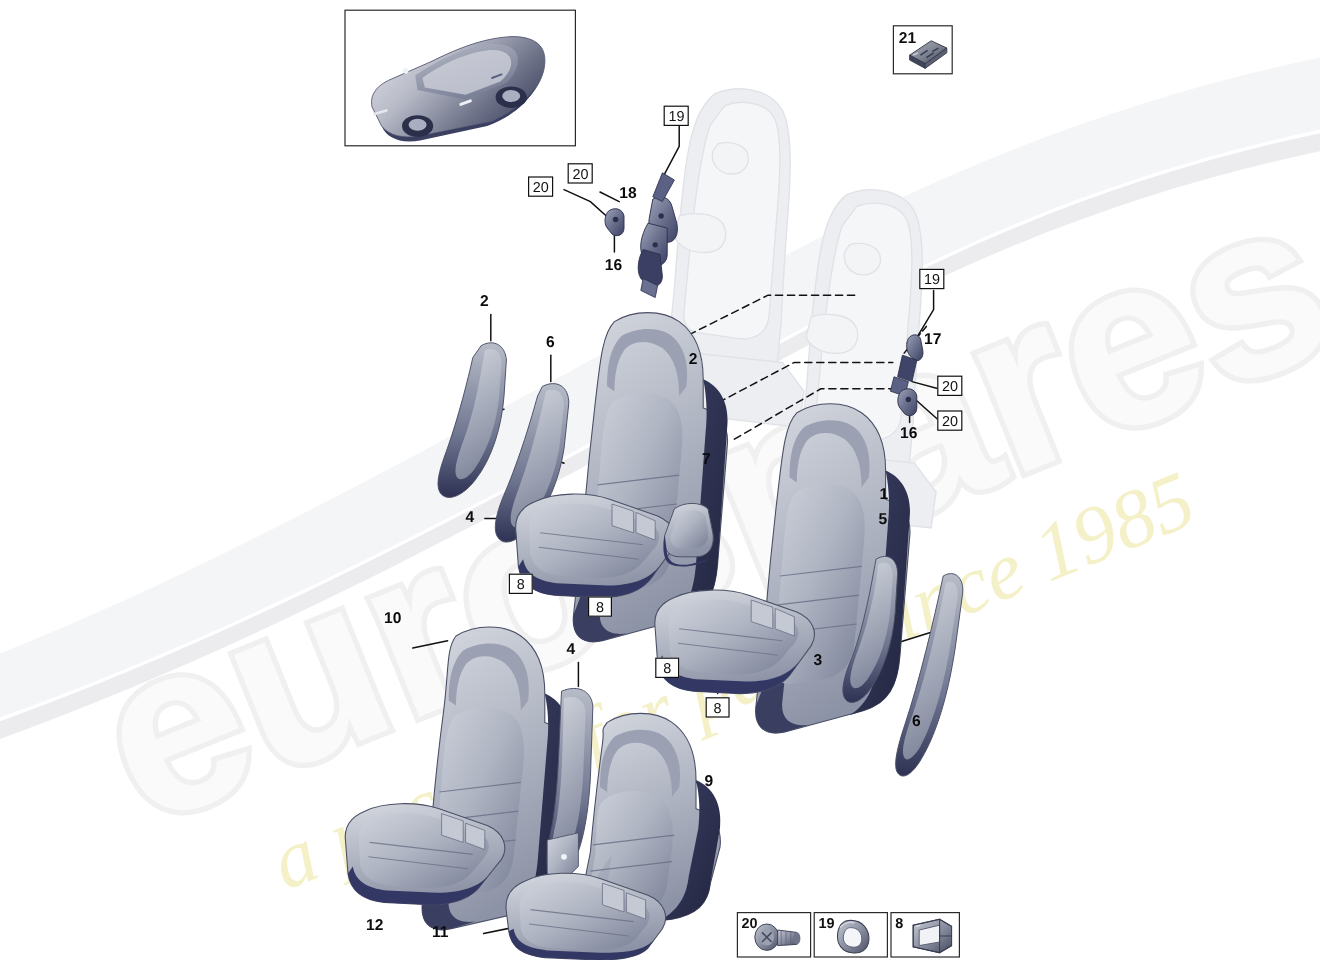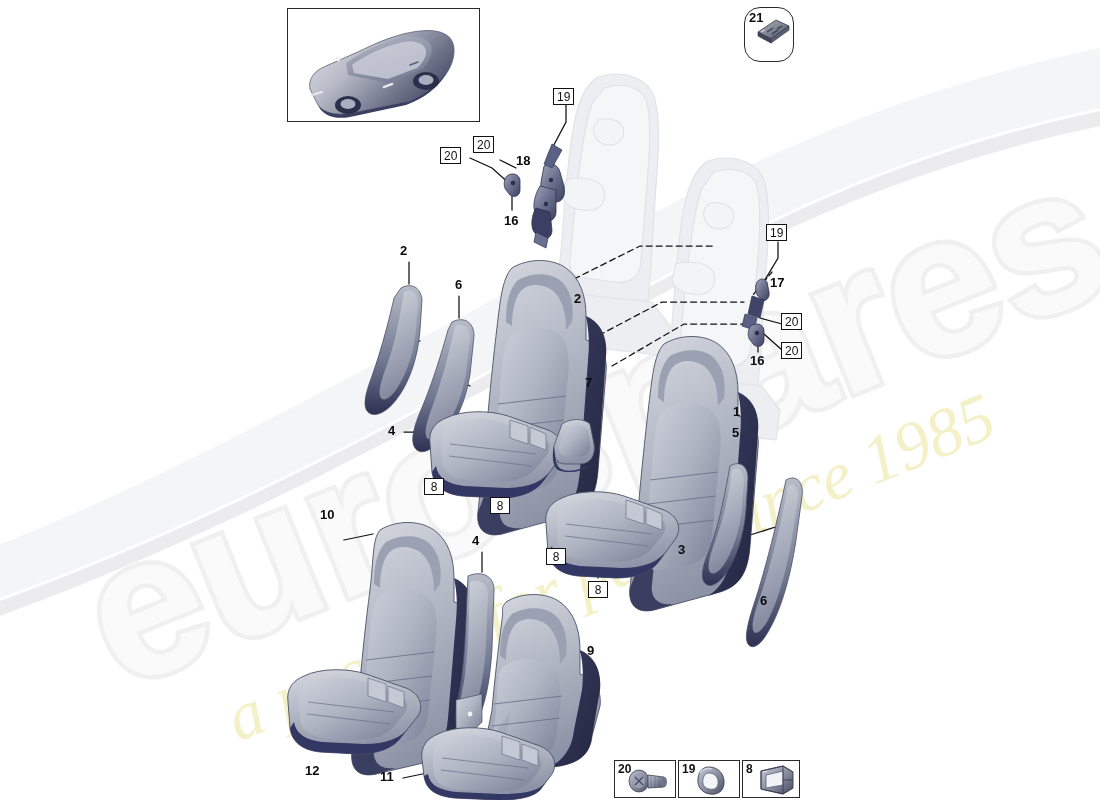--- a/index.html
+++ b/index.html
@@ -490,21 +490,21 @@
       <ellipse cx="138" cy="72" rx="13" ry="9" fill="#2b2f4a"></ellipse>
       <ellipse cx="138" cy="71" rx="7.5" ry="5" fill="#a9aec0"></ellipse>
 
       <circle cx="50" cy="50" r="2.4" fill="#f0f1f5"></circle>
       <path d="M96,78 L104,75" stroke="#eef0f4" stroke-width="2.4" stroke-linecap="round"></path>
       <path d="M24,86 L34,83" stroke="#e6e8ee" stroke-width="2.2" stroke-linecap="round"></path>
       <path d="M122,56 L130,53" stroke="#5b6080" stroke-width="1.6" stroke-linecap="round"></path>
     </svg>
   </div>
 
-  <div class="inset" style="left:744px;top:7px;width:50px;height:55px;border-radius:16px;">
+  <div class="inset" style="left:744px;top:21px;width:50px;height:41px;">
     <span class="inset-num">21</span>
     <svg viewBox="0 0 50 41" width="50" height="41">
       <defs>
         <linearGradient id="modG" x1="0" y1="0" x2="1" y2="1">
           <stop offset="0%" stop-color="#b0b4be"></stop>
           <stop offset="55%" stop-color="#7b8090"></stop>
           <stop offset="100%" stop-color="#3e4254"></stop>
         </linearGradient>
       </defs>
       <path d="M13,24 L31,12 L44,18 L26,31 Z" fill="url(#modG)" stroke="#3a3d4c" stroke-width="0.8"></path>
@@ -586,21 +586,21 @@
   <div class="numlabel" style="left:388px;top:424px;">4</div>
   <div class="numlabel" style="left:585px;top:376px;">7</div>
   <div class="numlabel" style="left:733px;top:405px;">1</div>
   <div class="numlabel" style="left:732px;top:426px;">5</div>
   <div class="numlabel" style="left:678px;top:543px;">3</div>
   <div class="numlabel" style="left:760px;top:594px;">6</div>
   <div class="numlabel" style="left:320px;top:508px;">10</div>
   <div class="numlabel" style="left:472px;top:534px;">4</div>
   <div class="numlabel" style="left:587px;top:644px;">9</div>
   <div class="numlabel" style="left:305px;top:764px;">12</div>
-  <div class="numlabel" style="left:380px;top:770px;">11</div>
+  <div class="numlabel" style="left:360px;top:770px;">11</div>
   <div class="numlabel" style="left:516px;top:154px;">18</div>
   <div class="numlabel" style="left:504px;top:214px;">16</div>
   <div class="numlabel" style="left:750px;top:354px;">16</div>
   <div class="numlabel" style="left:770px;top:276px;text-align:right;">17</div>
 
   <div class="boxlabel" style="left:553px;top:88px;">19</div>
   <div class="boxlabel" style="left:473px;top:136px;">20</div>
   <div class="boxlabel" style="left:440px;top:147px;">20</div>
   <div class="boxlabel" style="left:766px;top:224px;">19</div>
   <div class="boxlabel" style="left:781px;top:313px;">20</div>

